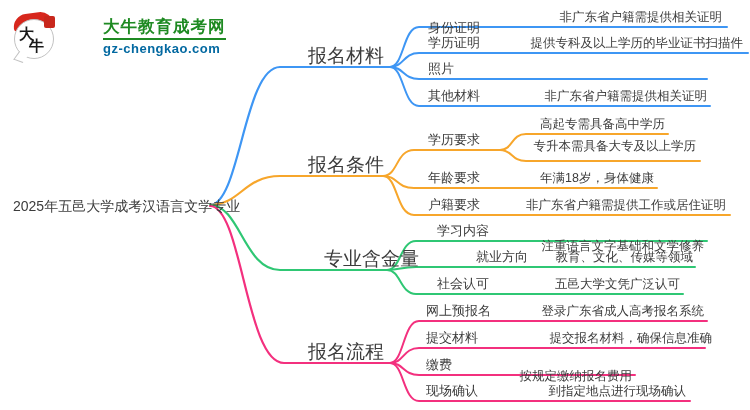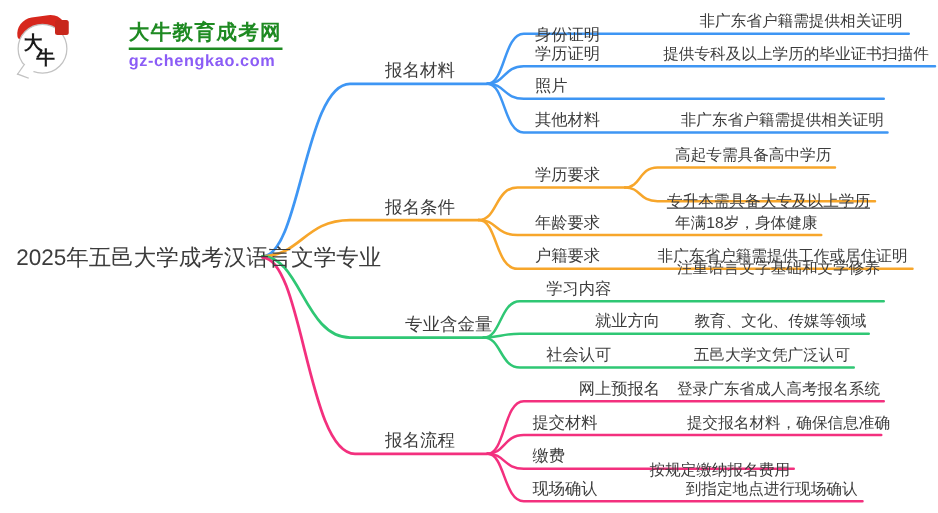--- a/index.html
+++ b/index.html
@@ -2,22 +2,22 @@
 <html><head>
 <meta charset="utf-8">
 <style>
   html,body{margin:0;padding:0;background:#fff;}
   #stage{
     position:relative;width:750px;height:410px;background:#ffffff;overflow:hidden;
     font-family:"Liberation Sans","DejaVu Sans",sans-serif;color:#3c3c3c;
   }
   #connectors{position:absolute;left:0;top:0;width:750px;height:410px;}
   .node{position:absolute;white-space:nowrap;line-height:16px;font-size:13px;color:#3c3c3c;cursor:default;}
-  .central{font-size:18px;line-height:18px;}
-  .branch-label{font-size:14px;line-height:18px;text-align:right;}
+  .central{font-size:14px;line-height:18px;}
+  .branch-label{font-size:19px;line-height:18px;text-align:right;}
   .leaf{font-size:12.5px;}
   
   #logo{position:absolute;left:12px;top:12px;display:flex;align-items:center;gap:7px;}
   .logo-icon{position:relative;width:46px;height:48px;}
   .logo-circle{
     position:absolute;left:2px;top:7px;width:38px;height:38px;border-radius:50%;
     background:#fff;border:1px solid #c2c2c2;
   }
   .logo-arc{
     position:absolute;left:1px;top:1px;width:40px;height:16px;
@@ -27,21 +27,21 @@
     font-family:"DejaVu Serif","Liberation Serif",serif;font-weight:bold;color:#1a1a1a;}
   .logo-char-a{position:absolute;left:7px;top:7px;font-size:15px;}
   .logo-char-b{position:absolute;left:17px;top:19px;font-size:15px;}
   .logo-seal{position:absolute;right:3px;top:4px;width:11px;height:12px;background:#c8271c;border-radius:2px;}
   .logo-tail{
     position:absolute;left:4px;top:40px;width:9px;height:9px;background:#fff;
     border-left:1px solid #c2c2c2;border-bottom:1px solid #c2c2c2;transform:rotate(20deg) skewX(-15deg);
   }
   .logo-text{display:flex;flex-direction:column;margin-left:38px;}
   .logo-name{font-size:16.5px;font-weight:bold;color:#1e8a22;letter-spacing:1px;line-height:20px;}
-  .logo-domain{font-size:13px;font-weight:bold;color:#8b5cf6;letter-spacing:.5px;line-height:15px;
+  .logo-domain{font-size:13px;font-weight:bold;color:#0369a1;letter-spacing:.5px;line-height:15px;
     border-top:2px solid #1e8a22;margin-top:2px;padding-top:1px;}
 </style>
 </head>
 <body>
 
 <div id="stage">
 
   <svg id="connectors" viewBox="0 0 750 410" fill="none" stroke-linecap="round">
     <g stroke-width="2" stroke="#3e96f4">
       <path d="M210,205 C240,205 244,67 280,67 L390,67" stroke-width="2.2"></path>
@@ -97,36 +97,36 @@
   <div class="node leaf" style="right:28px;top:9px;">非广东省户籍需提供相关证明</div>
   <div class="node" style="left:428px;top:35px;">学历证明</div>
   <div class="node leaf" style="right:7px;top:35px;">提供专科及以上学历的毕业证书扫描件</div>
   <div class="node" style="left:428px;top:61px;font-family:Liberation Serif, serif;">照片</div>
   <div class="node" style="left:428px;top:88px;">其他材料</div>
   <div class="node leaf" style="right:43px;top:88px;">非广东省户籍需提供相关证明</div>
 
   <div class="node branch-label" style="left:308px;top:156px;">报名条件</div>
   <div class="node" style="left:428px;top:132px;">学历要求</div>
   <div class="node leaf" style="right:85px;top:116px;">高起专需具备高中学历</div>
-  <div class="node leaf" style="right:54px;top:153px;text-decoration:underline;">专升本需具备大专及以上学历</div>
+  <div class="node leaf" style="right:54px;top:138px;">专升本需具备大专及以上学历</div>
   <div class="node" style="left:428px;top:170px;">年龄要求</div>
   <div class="node leaf" style="right:96px;top:170px;">年满18岁，身体健康</div>
   <div class="node" style="left:428px;top:197px;">户籍要求</div>
   <div class="node leaf" style="right:24px;top:197px;">非广东省户籍需提供工作或居住证明</div>
 
   <div class="node branch-label" style="left:324px;top:250px;">专业含金量</div>
   <div class="node" style="left:437px;top:223px;">学习内容</div>
-  <div class="node leaf" style="right:46px;top:207px;font-family:Liberation Mono, monospace;">注重语言文字基础和文学修养</div>
+  <div class="node leaf" style="right:46px;top:238px;">注重语言文字基础和文学修养</div>
   <div class="node" style="left:437px;top:249px;margin-left:39px;">就业方向</div>
   <div class="node leaf" style="right:57px;top:249px;">教育、文化、传媒等领域</div>
   <div class="node" style="left:437px;top:276px;">社会认可</div>
   <div class="node leaf" style="right:70px;top:276px;">五邑大学文凭广泛认可</div>
 
   <div class="node branch-label" style="left:308px;top:343px;">报名流程</div>
-  <div class="node" style="left:426px;top:303px;margin-left:37px;">网上预报名</div>
+  <div class="node" style="left:426px;top:303px;">网上预报名</div>
   <div class="node leaf" style="right:46px;top:303px;">登录广东省成人高考报名系统</div>
   <div class="node" style="left:426px;top:330px;">提交材料</div>
   <div class="node leaf" style="right:38px;top:330px;">提交报名材料，确保信息准确</div>
   <div class="node" style="left:426px;top:357px;">缴费</div>
   <div class="node leaf" style="right:118px;top:368px;">按规定缴纳报名费用</div>
   <div class="node" style="left:426px;top:383px;">现场确认</div>
   <div class="node leaf" style="right:64px;top:383px;">到指定地点进行现场确认</div>
 
 </div>
 

